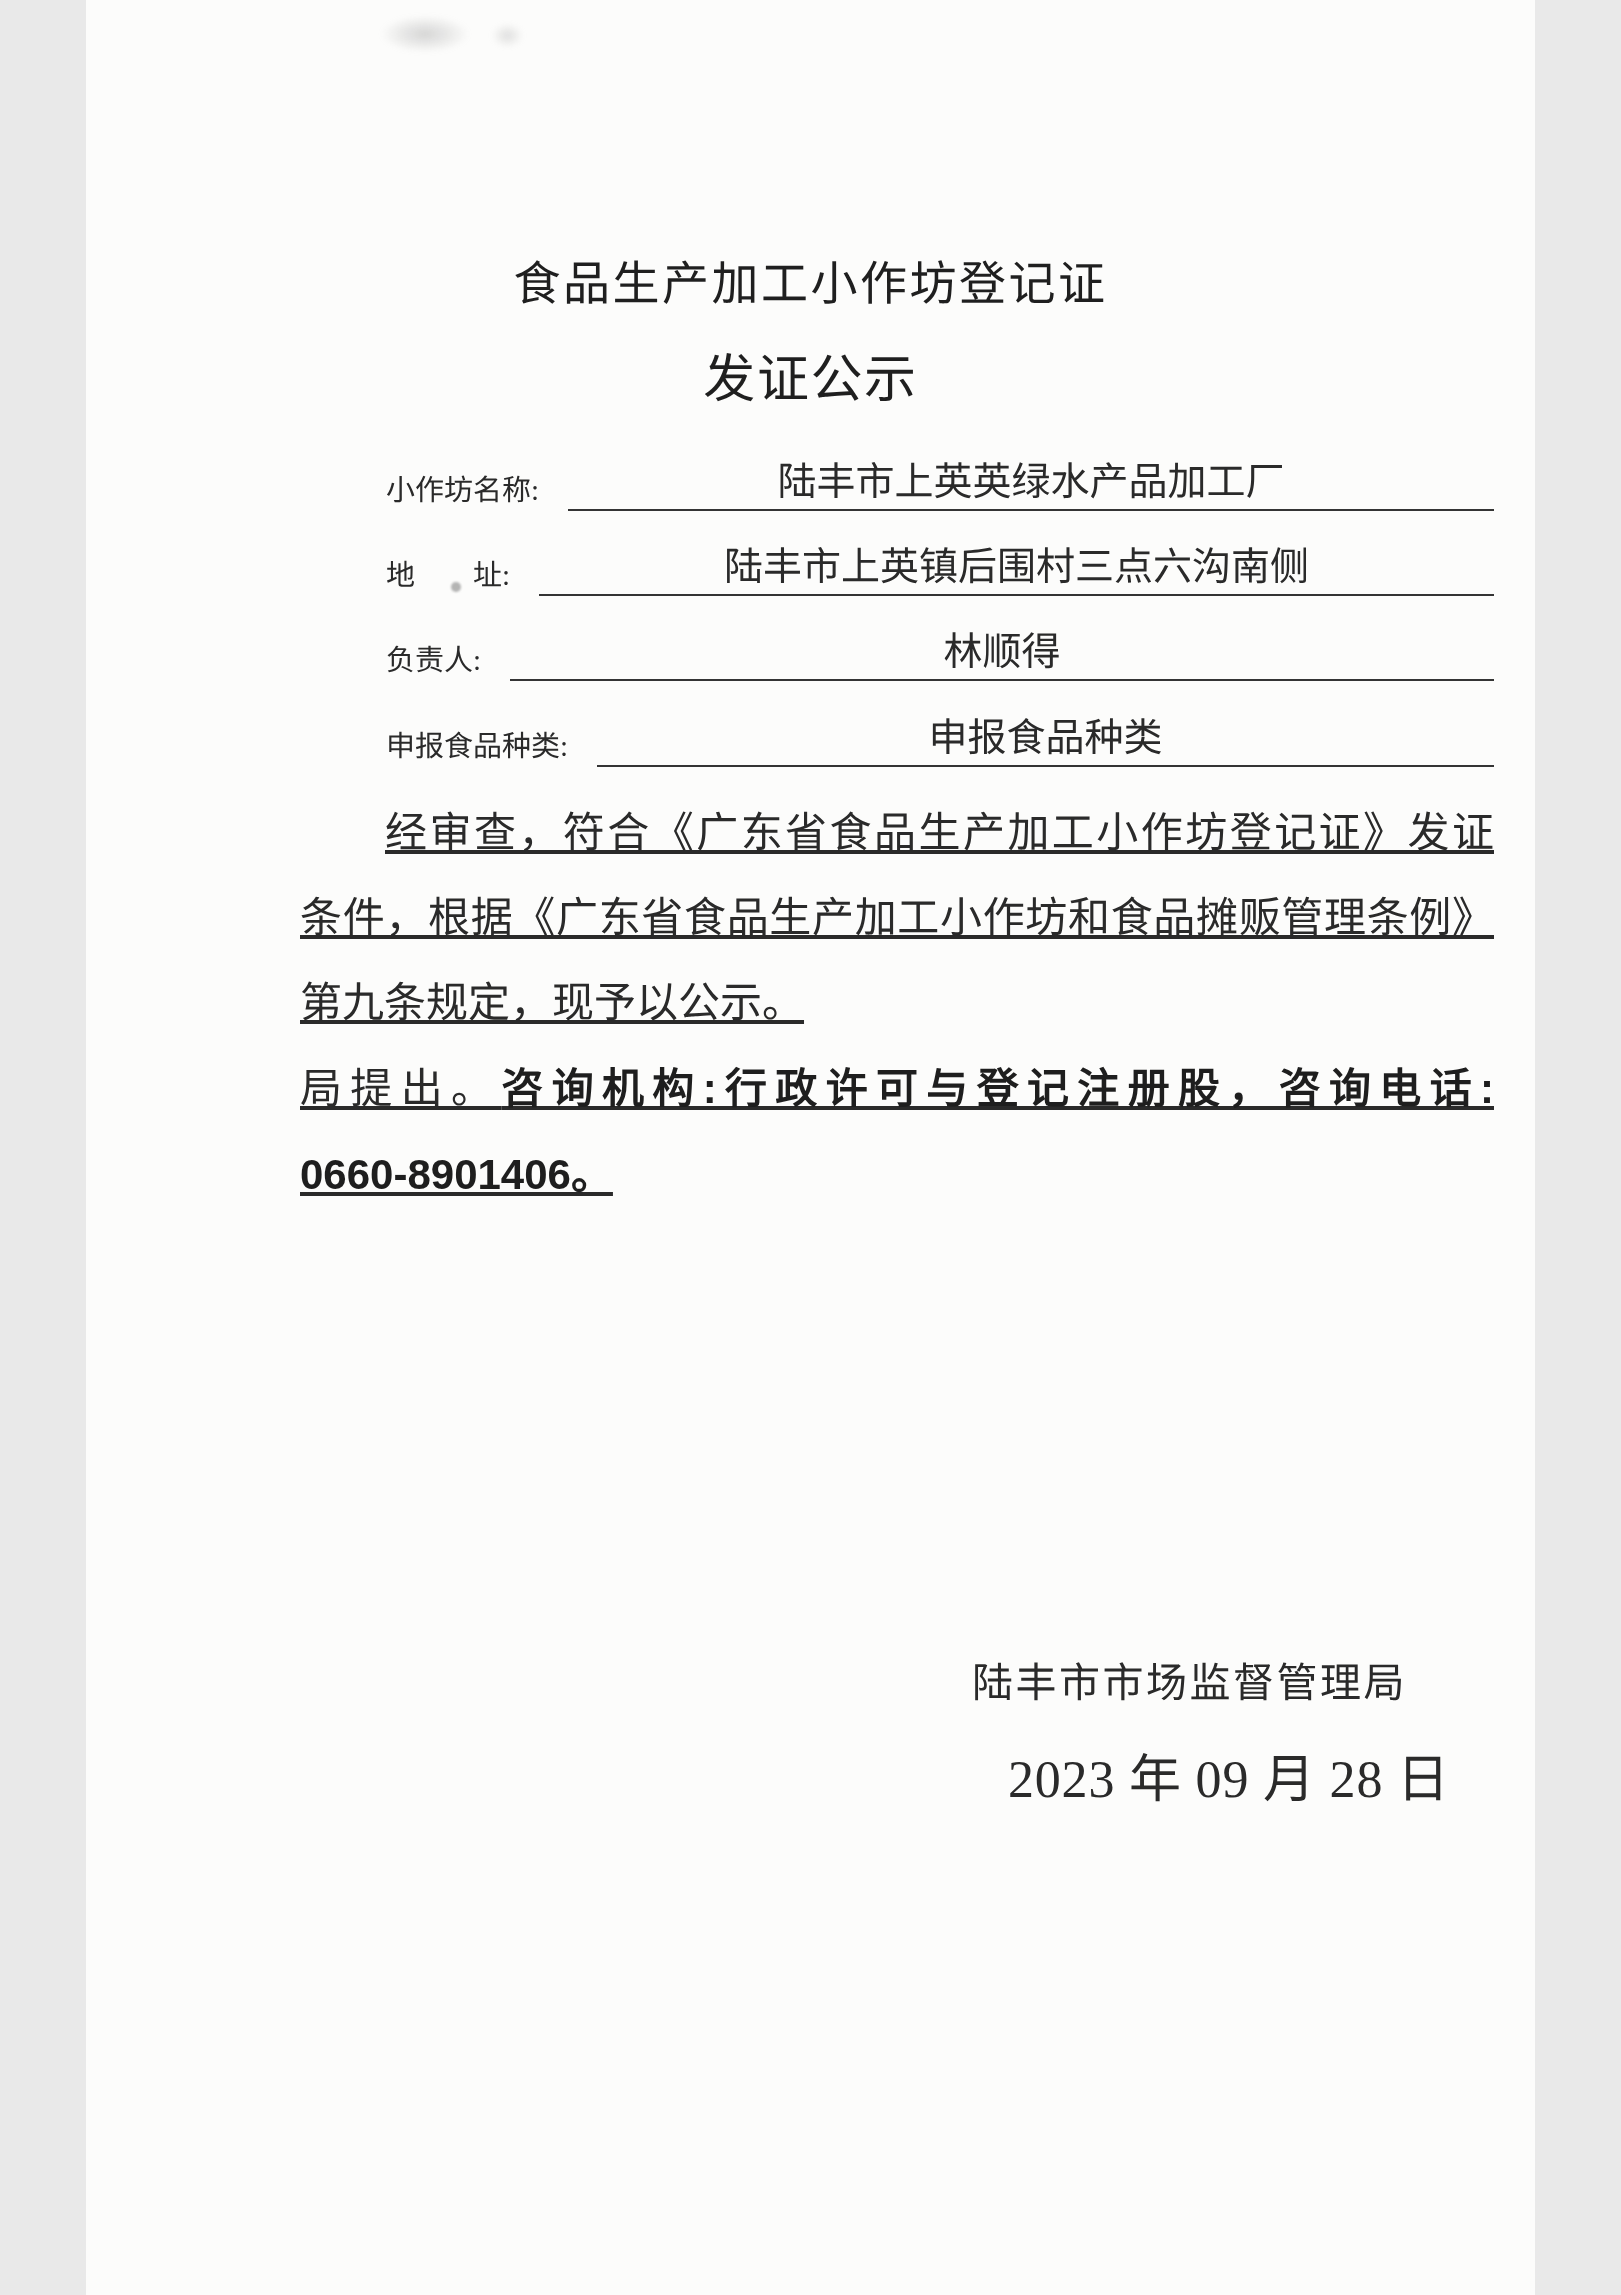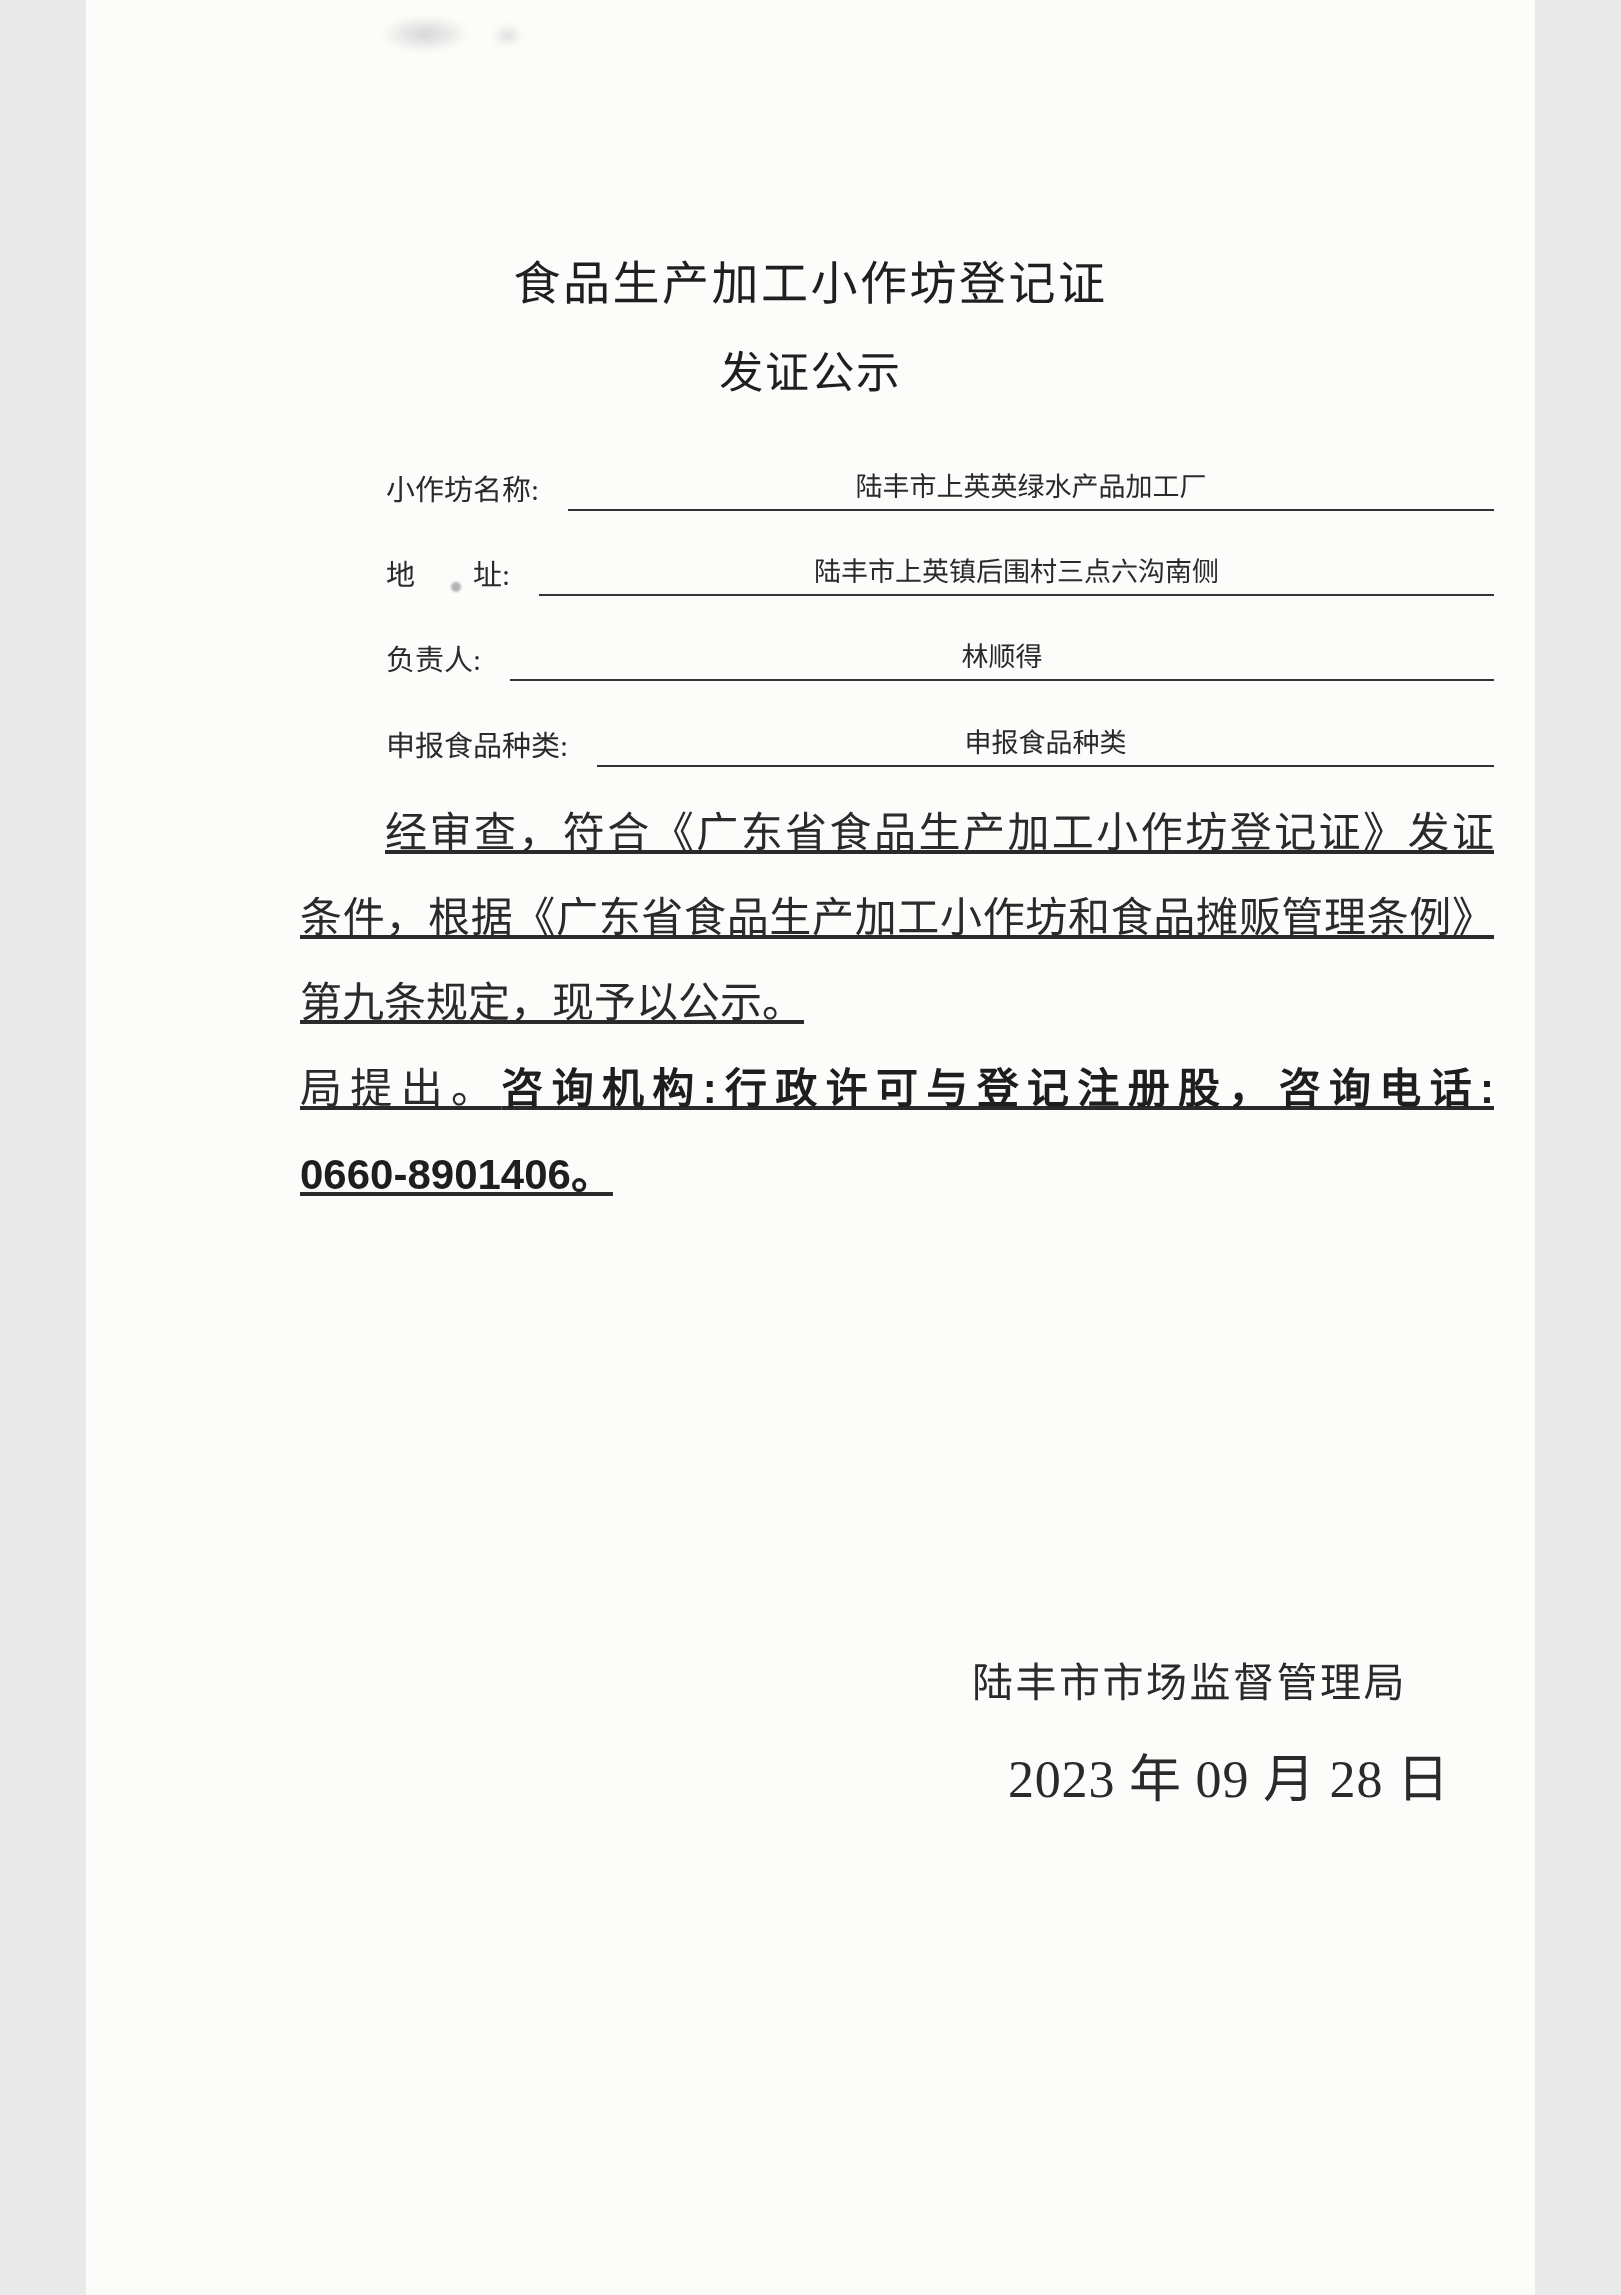--- a/index.html
+++ b/index.html
@@ -52,21 +52,21 @@
     color: #1f1f1f;
   }
   .doc-subtitle {
     position: absolute;
     left: 0; right: 0;
     top: 337px;
     margin: 0;
     text-align: center;
     font-family: "Liberation Sans", "DejaVu Sans", sans-serif;
     font-weight: 500;
-    font-size: 44px;
+    font-size: 52px;
     letter-spacing: 1.6px;
     color: #1f1f1f;
   }
 
   .form-block {
     position: absolute;
     left: 214px;
     width: 1194px;
     top: 437px;
   }
@@ -91,21 +91,21 @@
     white-space: pre;
   }
   .field-line {
     flex: 1 1 auto;
     margin-left: 29px;
     border-bottom: 2.5px solid #343434;
     text-align: center;
   }
   .field-value {
     display: inline-block;
-    font-size: 27px;
+    font-size: 39px;
     line-height: 1;
     padding-bottom: 8.2px;
     color: #2a2a2a;
     white-space: nowrap;
   }
 
   .body-block {
     position: absolute;
     left: 214px;
     width: 1194px;

